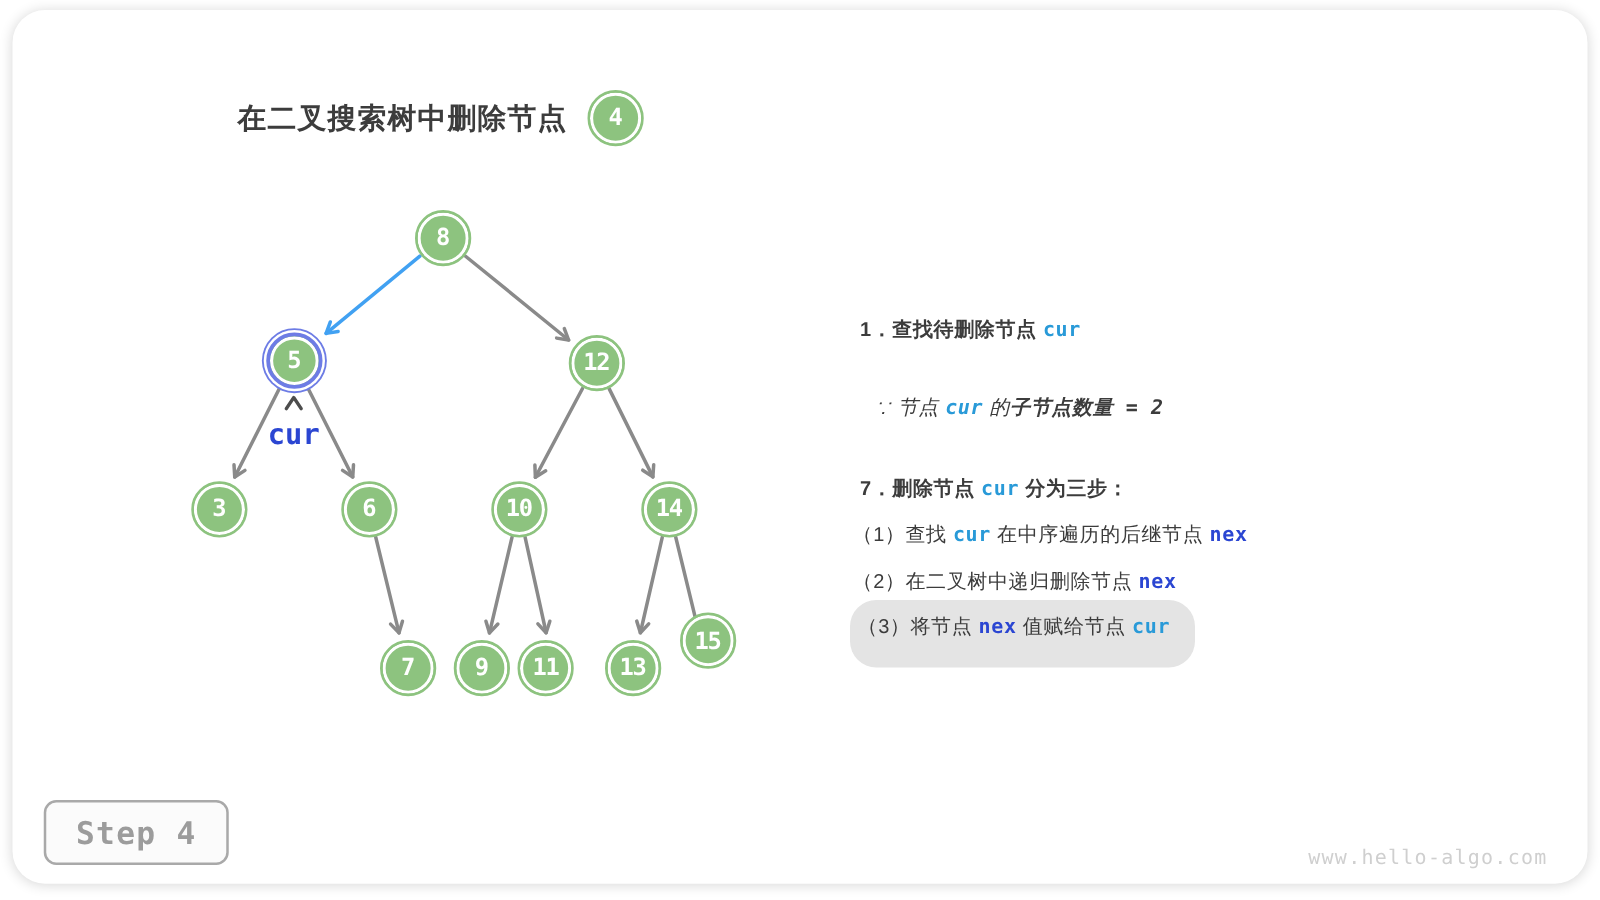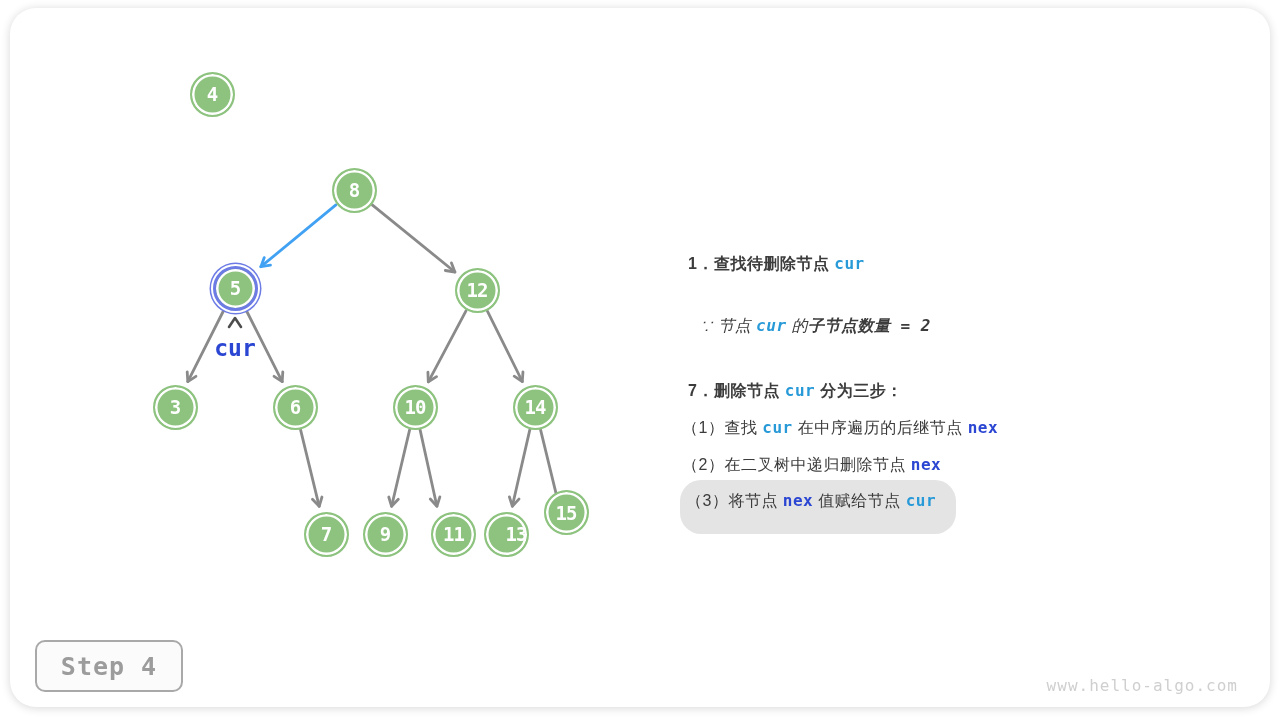--- a/index.html
+++ b/index.html
@@ -81,20 +81,21 @@
     position:absolute;right:42px;top:676px;z-index:3;
     font:400 16px "DejaVu Sans Mono",monospace;color:#cfcfcf;letter-spacing:1px;
   }
 </style>
 </head>
 <body>
 
 <div class="card"></div>
 
 <div class="title-row">
+  <span class="title-text">在二叉搜索树中删除节点</span>
   <span class="badge">4</span>
 </div>
 
 <svg class="tree" id="tree-svg" width="1280" height="720">
   <defs>
     <marker id="arrow-gray" viewBox="0 0 10 10" refX="7.5" refY="5" markerWidth="5" markerHeight="5" orient="auto">
       <path d="M 1.5 1.5 L 7.5 5 L 1.5 8.5" fill="none" stroke-width="2" stroke-linecap="round" stroke-linejoin="round" stroke="#8a8a8a"></path>
     </marker>
     <marker id="arrow-blue" viewBox="0 0 10 10" refX="7.5" refY="5" markerWidth="5" markerHeight="5" orient="auto">
       <path d="M 1.5 1.5 L 7.5 5 L 1.5 8.5" fill="none" stroke-width="2" stroke-linecap="round" stroke-linejoin="round" stroke="#41a1f2"></path>
@@ -137,24 +138,24 @@
     </div>
     <div class="tnode" style="left: 512.5px; top: 384.5px;">
       <span>14</span>
     </div>
     <div class="tnode" style="left: 303.5px; top: 511.5px;">
       <span>7</span>
     </div>
     <div class="tnode" style="left: 362.5px; top: 511.5px;">
       <span>9</span>
     </div>
-    <div class="tnode" style="left: 431px; top: 511.5px;">
+    <div class="tnode" style="left: 414px; top: 511.5px;">
       <span>11</span>
     </div>
-    <div class="tnode" style="left: 483.5px; top: 511.5px; justify-content: flex-end;">
+    <div class="tnode" style="left: 483.5px; top: 511.5px;">
       <span>13</span>
     </div>
     <div class="tnode" style="left: 543.5px; top: 490px;">
       <span>15</span>
     </div>
     <div class="cur-label" style="left: 195px; top: 335px;">cur</div>
   </div>
 
 <div id="steps-panel">
     <div class="panel-line l1"><span class="seg-bold">1．查找待删除节点 </span><span class="seg-code-sky">cur</span></div>

